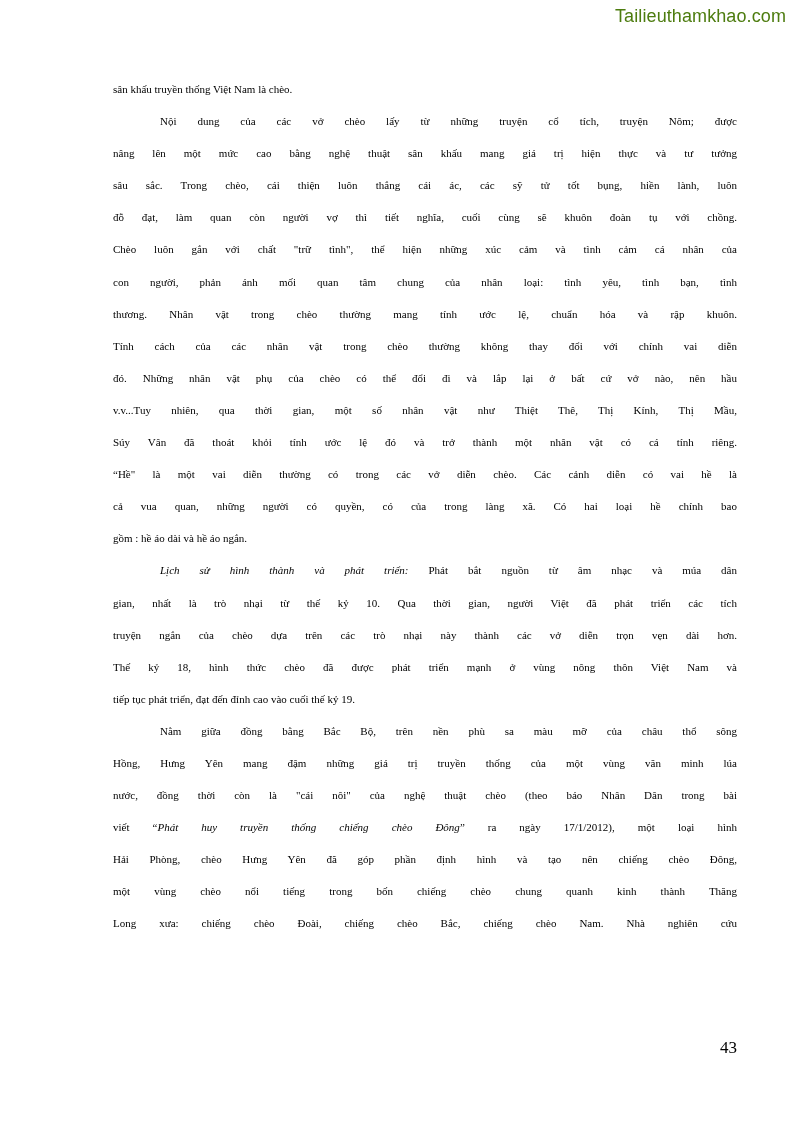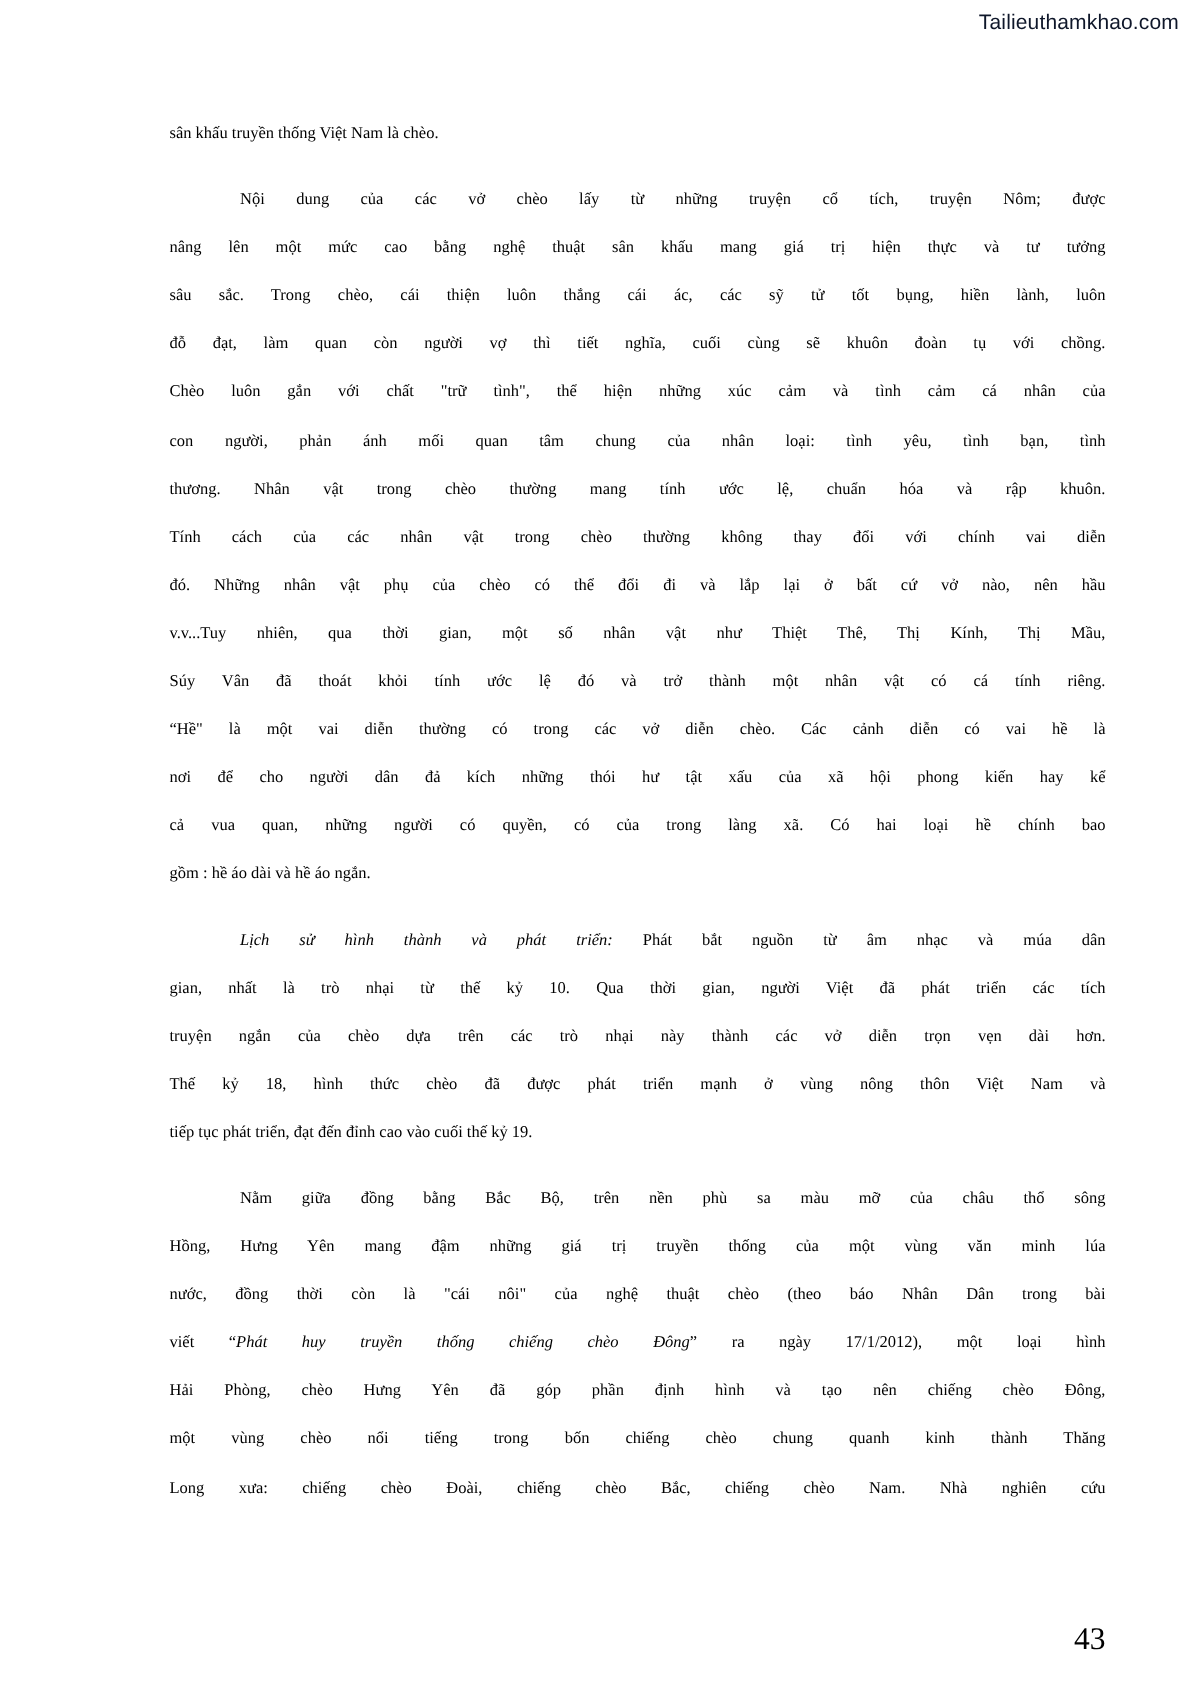--- a/index.html
+++ b/index.html
@@ -13,22 +13,22 @@
       position: relative;
       overflow: hidden;
       font-family: "Liberation Serif", "DejaVu Serif", serif;
       color: #000000;
     }
     .watermark {
       position: absolute;
       top: 6px;
       right: 8px;
       font-family: "Liberation Sans", "DejaVu Sans", sans-serif;
-      font-size: 14px;
-      color: #0f172a;
+      font-size: 18px;
+      color: #4d7c0f;
       letter-spacing: 0.1px;
     }
     .page-body {
       position: absolute;
       left: 113px;
       top: 73px;
       width: 624px;
       font-size: 11px;
       line-height: 32.1px;
       text-align: justify;
@@ -38,29 +38,28 @@
       text-align: justify;
       text-align-last: justify;
       white-space: nowrap;
       height: 32.1px;
     }
     .line.last {
       text-align-last: left;
     }
     .indent-line {
       padding-left: 47px;
-      margin-top: 12px;
     }
     em {
     }
     .page-number {
       position: absolute;
       right: 57px;
-      top: 1080px;
-      font-size: 21px;
+      top: 1038px;
+      font-size: 17px;
     }
   </style>
 </head>
 <body>
 
 <div class="watermark">Tailieuthamkhao.com</div>
 
 <div class="page-body">
   <span class="line last">sân khấu truyền thống Việt Nam là chèo.</span>
   <span class="line indent-line">Nội dung của các vở chèo lấy từ những truyện cổ tích, truyện Nôm; được</span>
@@ -68,21 +67,20 @@
   <span class="line">sâu sắc. Trong chèo, cái thiện luôn thắng cái ác, các sỹ tử tốt bụng, hiền lành, luôn</span>
   <span class="line">đỗ đạt, làm quan còn người vợ thì tiết nghĩa, cuối cùng sẽ khuôn đoàn tụ với chồng.</span>
   <span class="line">Chèo luôn gắn với chất "trữ tình", thể hiện những xúc cảm và tình cảm cá nhân của</span>
   <span class="line">con người, phản ánh mối quan tâm chung của nhân loại: tình yêu, tình bạn, tình</span>
   <span class="line">thương. Nhân vật trong chèo thường mang tính ước lệ, chuẩn hóa và rập khuôn.</span>
   <span class="line">Tính cách của các nhân vật trong chèo thường không thay đổi với chính vai diễn</span>
   <span class="line">đó. Những nhân vật phụ của chèo có thể đổi đi và lắp lại ở bất cứ vở nào, nên hầu</span>
   <span class="line">v.v...Tuy nhiên, qua thời gian, một số nhân vật như Thiệt Thê, Thị Kính, Thị Mầu,</span>
   <span class="line">Súy Vân đã thoát khỏi tính ước lệ đó và trở thành một nhân vật có cá tính riêng.</span>
   <span class="line">“Hề" là một vai diễn thường có trong các vở diễn chèo. Các cảnh diễn có vai hề là</span>
-  <span class="line">nơi để cho người dân đả kích những thói hư tật xấu của xã hội phong kiến hay kể</span>
   <span class="line">cả vua quan, những người có quyền, có của trong làng xã. Có hai loại hề chính bao</span>
   <span class="line last">gồm : hề áo dài và hề áo ngắn.</span>
   <span class="line indent-line"><em>Lịch sử hình thành và phát triển:</em><span> Phát bắt nguồn từ âm nhạc và múa dân</span></span>
   <span class="line">gian, nhất là trò nhại từ thế kỷ 10. Qua thời gian, người Việt đã phát triển các tích</span>
   <span class="line">truyện ngắn của chèo dựa trên các trò nhại này thành các vở diễn trọn vẹn dài hơn.</span>
   <span class="line">Thế kỷ 18, hình thức chèo đã được phát triển mạnh ở vùng nông thôn Việt Nam và</span>
   <span class="line last">tiếp tục phát triển, đạt đến đỉnh cao vào cuối thế kỷ 19.</span>
   <span class="line indent-line">Nằm giữa đồng bằng Bắc Bộ, trên nền phù sa màu mỡ của châu thổ sông</span>
   <span class="line">Hồng, Hưng Yên mang đậm những giá trị truyền thống của một vùng văn minh lúa</span>
   <span class="line">nước, đồng thời còn là "cái nôi" của nghệ thuật chèo (theo báo Nhân Dân trong bài</span>

